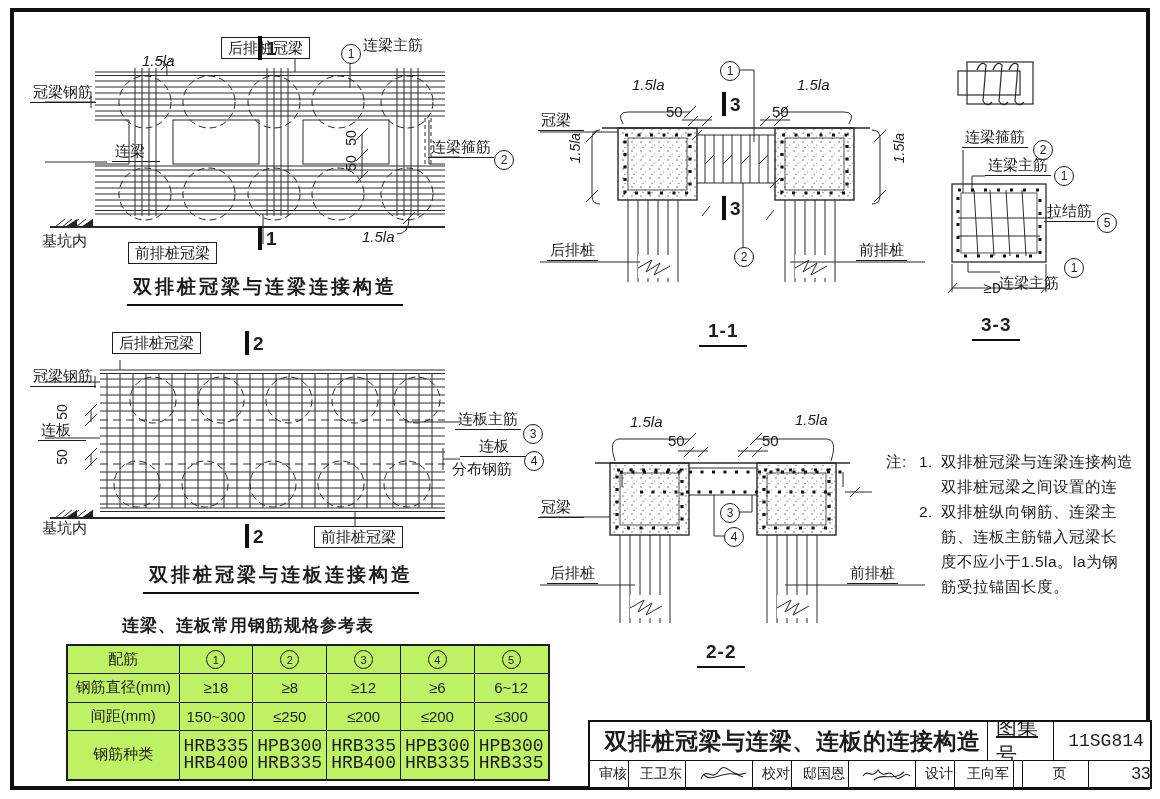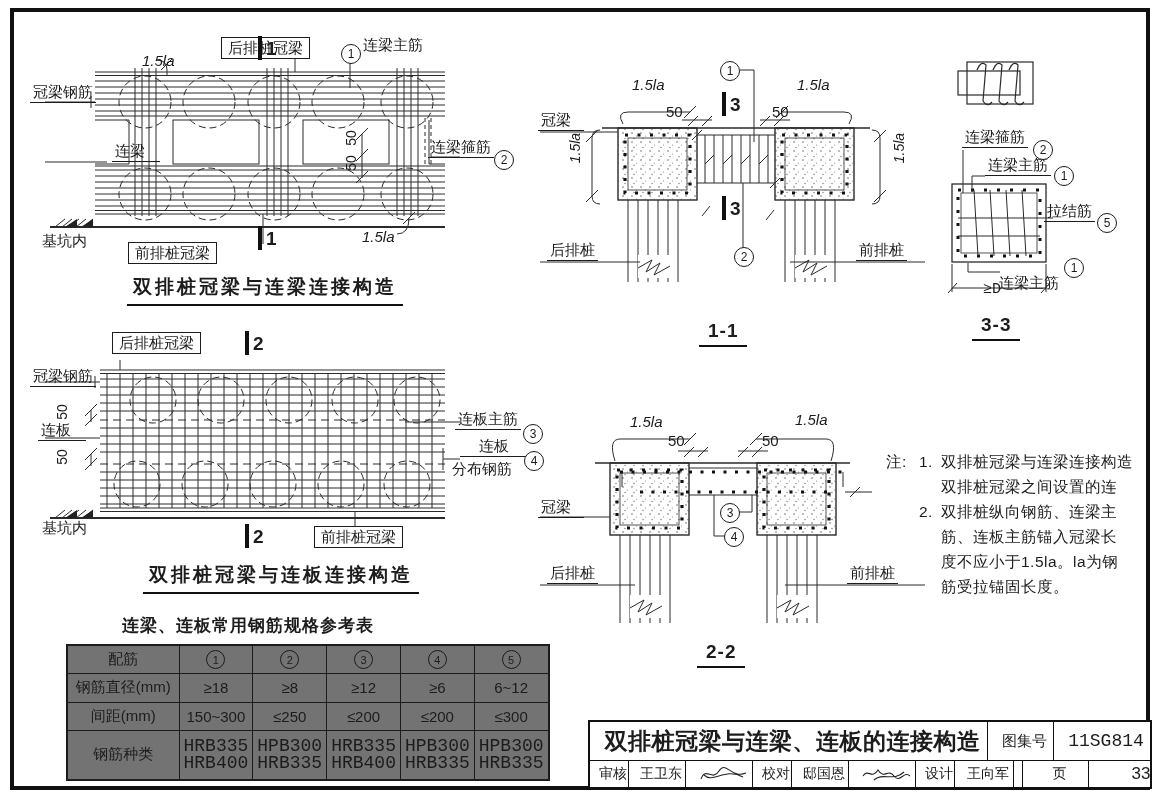--- a/index.html
+++ b/index.html
@@ -19,39 +19,39 @@
           border-bottom:2px solid #111;padding:0 9px 3px;z-index:3;}
   .mark{position:absolute;display:flex;align-items:flex-end;gap:4px;font-weight:bold;
         font-size:19px;z-index:3;}
   .mark .bar{width:4px;height:24px;background:#111;display:block;}
   .cnum{position:absolute;width:18px;height:18px;border:1.4px solid #1c1c1c;border-radius:50%;
         font-size:12px;display:flex;align-items:center;justify-content:center;background:#fff;z-index:4;}
   .cnum-s{display:inline-flex;width:17px;height:17px;border:1.3px solid #1c1c1c;border-radius:50%;
         font-size:11px;align-items:center;justify-content:center;margin:0 auto;}
   
   table.spec{position:absolute;left:66px;top:644px;border-collapse:collapse;font-size:15px;
-        text-align:center;border:2px solid #1c1c1c;z-index:3;background:#737373;}
+        text-align:center;border:2px solid #1c1c1c;z-index:3;background:#bef264;}
   .spec td{border:1.2px solid #1c1c1c;padding:0 4px;}
   .spec .rl{font-size:15px;}
   .spec .sm{font-size:18px;line-height:17px;font-family:"Liberation Mono","DejaVu Sans Mono",monospace;}
   
   .notes{position:absolute;left:886px;top:449px;width:268px;font-size:15.5px;line-height:25px;
         letter-spacing:.5px;z-index:3;}
   .nrow{display:flex;}
   .npre{width:33px;flex:none;}
   .nnum{width:22px;flex:none;}
   
   .tb{position:absolute;left:588px;top:720px;width:560px;border:2.5px solid #111;background:#fff;z-index:5;}
   .tb-r1{display:flex;height:38px;border-bottom:1.5px solid #111;align-items:stretch;}
   .tb-r2{display:flex;height:26px;align-items:stretch;}
   .tb-c{display:flex;align-items:center;justify-content:center;border-right:1.3px solid #111;
         overflow:hidden;flex:none;margin-left:8px;}
   .tb-c:last-child{border-right:none;}
   .tb-title{flex:1;font-size:23px;font-weight:bold;letter-spacing:.5px;}
-  .tb-atlas-l{width:57px;font-size:15px;}
+  .tb-atlas-l{width:57px;font-size:21px;text-decoration:underline;}
   .tb-atlas-n{width:88px;font-size:18px;font-family:"Liberation Mono","DejaVu Sans Mono",monospace;}
   .tb-r2 .tb-c{font-size:14px;}
 </style>
 </head>
 <body>
 
 <div id="sheet">
   <div class="frame"></div>
 
   <svg style="left:45px;top:58px" width="415" height="200" viewBox="0 0 415 200">

